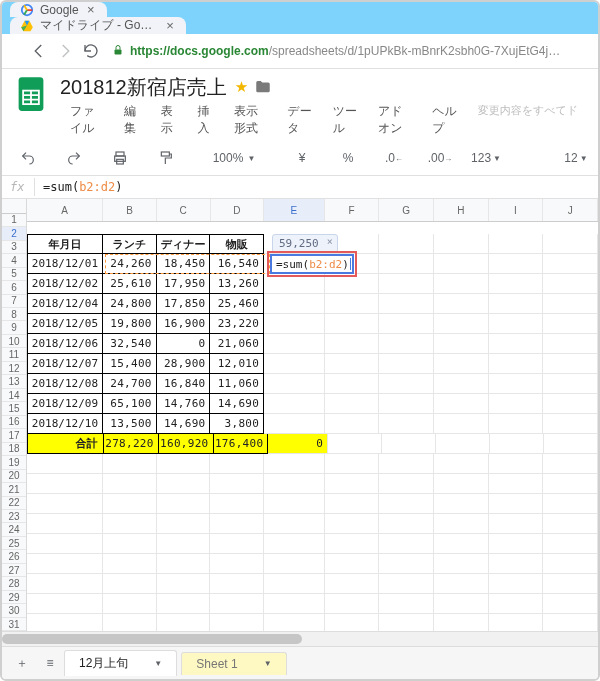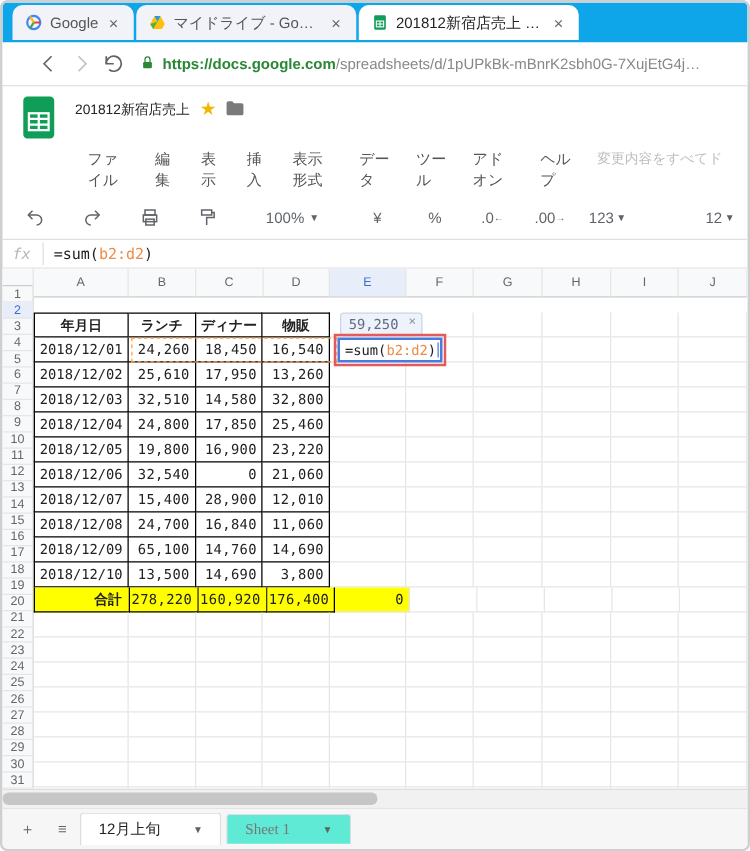--- a/index.html
+++ b/index.html
@@ -1,41 +1,41 @@
 <!DOCTYPE html>
 <html><head>
 <meta charset="utf-8">
 <style>
   html,body{margin:0;padding:0;font-family:Arial,"Meiryo","Hiragino Kaku Gothic Pro",sans-serif;font-size:12px;color:#222;background:#fff;}
   .root{width:600px;height:681px;border:2px solid #cfcfcf;border-radius:6px;box-sizing:border-box;overflow:hidden;display:flex;flex-direction:column;}
   
-  .tabbar{display:flex;height:32px;background:#0ea5e9;align-items:center;padding-left:8px;}
+  .tabbar{display:flex;height:32px;background:#7dd3fc;align-items:flex-start;padding-left:8px;flex-direction:column;}
   .tabbar .tab{display:flex;align-items:center;height:28px;padding:0 10px;border-top-left-radius:8px;border-top-right-radius:8px;font-size:12px;color:#555;background:#f1f3f8;margin-right:2px;min-width:0;}
   .tabbar .tab.active{background:#fff;color:#222;}
   .tabbar .tab .favicon{width:14px;height:14px;margin-right:6px;display:flex;align-items:center;justify-content:center;}
   .tabbar .tab .favicon svg{width:14px;height:14px;}
   .tabbar .tab .tlabel{max-width:118px;white-space:nowrap;overflow:hidden;text-overflow:ellipsis;}
   .tabbar .tab .tx{margin-left:6px;color:#666;font-size:13px;width:12px;text-align:center;}
   .addr{display:flex;align-items:center;height:34px;background:#fff;border-bottom:1px solid #e0e0e0;padding:0 24px;}
   .iconbtn{width:26px;height:26px;display:flex;align-items:center;justify-content:center;color:#5f6368;border-radius:50%;}
   .iconbtn svg{width:18px;height:18px;stroke:#5f6368;fill:none;stroke-width:1.8;}
   .iconbtn.disabled{opacity:.4}
   .urlbox{flex:1;display:flex;align-items:center;height:26px;border-radius:13px;background:#fff;padding:0 8px;color:#6e6e6e;font-size:12px;white-space:nowrap;overflow:hidden;}
   .urlbox .lock{margin-right:6px;color:#2a8735;}
   .urlbox .host{color:#2a8735;font-weight:600;}
   .urlbox .rest{color:#888;overflow:hidden;text-overflow:ellipsis;}
   
   .sheetshdr{display:flex;padding:6px 10px 0 14px;align-items:flex-start;}
   .docicon{width:30px;height:38px;margin-right:14px;display:flex;align-items:center;justify-content:center;}
   .docicon svg{width:28px;height:36px;}
   .doctitlewrap{display:flex;align-items:center;height:24px;}
-  .doctitle{font-size:11px;color:#222;margin-right:8px;}
+  .doctitle{font-size:20px;color:#222;margin-right:8px;}
   .star{color:#f2b700;font-size:15px;margin-right:6px;}
   .folder{width:18px;height:18px;color:#7a7a7a;}
-  .menus{display:flex;gap:0px;margin-top:16px;color:#555;font-size:12px;}
+  .menus{display:flex;gap:0px;margin-top:0;color:#555;font-size:12px;}
   .menus span{padding:4px 10px;}
   .chgnote{margin-left:auto;color:#bdbdbd;font-size:11px;white-space:nowrap;padding-top:6px;}
   
   .tbar{display:flex;align-items:center;height:34px;padding:0 10px;border-bottom:1px solid #e0e0e0;gap:14px;}
   .tbtn{min-width:24px;height:26px;display:flex;align-items:center;justify-content:center;color:#5f6368;font-size:12px;padding:0 4px;}
   .tbtn svg{width:16px;height:16px;stroke:#5f6368;fill:none;stroke-width:1.8;}
   .sep{width:1px;height:20px;background:#e0e0e0;margin:0 4px;}
   .zoom{color:#5f6368;display:flex;align-items:center;}
   .zoom .z{margin-right:2px;}
   .tri{font-size:8px;color:#5f6368;margin-left:2px;}
@@ -93,21 +93,21 @@
   .tooltip .xclose{position:absolute;right:4px;top:1px;color:#8a93a6;font-size:10px;}
   .editing{position:absolute;display:flex;align-items:center;background:#fff;border:2px solid #4a7ae0;outline:2px solid #e45959;outline-offset:1px;padding:0 4px;font-family:Consolas,monospace;font-size:11px;}
   .editing .cellref{color:#ee8b46;}
   .editing .caret{border-right:1.5px solid #4a7ae0;height:12px;margin-left:1px;}
   
   .hscroll{height:14px;background:#f1f1f1;border-top:1px solid #ddd;position:relative;}
   .hscroll .thumb{position:absolute;left:0;top:2px;height:10px;width:300px;background:#c6c6c6;border-radius:5px;}
   .sheettabs{height:32px;display:flex;align-items:center;padding:0 6px;background:#f6f6f6;border-top:1px solid #ddd;}
   .sheettabs .sbtn{width:28px;height:24px;display:flex;align-items:center;justify-content:center;color:#5f6368;}
   .sheettabs .stab{padding:4px 14px;border:1px solid #ddd;border-bottom:none;border-top-left-radius:3px;border-top-right-radius:3px;margin-right:4px;background:#fff;display:flex;align-items:center;font-size:12px;gap:20px;}
-  .sheettabs .stab.inactive{background:#5eead4;color:#767676;font-family:Liberation Serif, serif;}
+  .sheettabs .stab.inactive{background:#fef9c3;color:#767676;}
   .sheettabs .stab .tri{margin-left:6px;}
 </style>
 </head>
 <body>
 <div class="root">
 
 <div class="tabbar">
   <div class="tab">
     <span class="favicon">
       <svg viewBox="0 0 24 24">
@@ -366,32 +366,20 @@
             <div class="cell c-C bordered num">17,950</div>
             <div class="cell c-D bordered num">13,260</div>
             <div class="cell c-E"></div>
             <div class="cell c-F"></div>
             <div class="cell c-G"></div>
             <div class="cell c-H"></div>
             <div class="cell c-I"></div>
             <div class="cell c-J"></div>
           </div>
           <div class="row">
-            <div class="cell c-A bordered bleft datecell">2018/12/03</div>
-            <div class="cell c-B bordered num">32,510</div>
-            <div class="cell c-C bordered num">14,580</div>
-            <div class="cell c-D bordered num">32,800</div>
-            <div class="cell c-E"></div>
-            <div class="cell c-F"></div>
-            <div class="cell c-G"></div>
-            <div class="cell c-H"></div>
-            <div class="cell c-I"></div>
-            <div class="cell c-J"></div>
-          </div>
-          <div class="row">
             <div class="cell c-A bordered bleft datecell">2018/12/04</div>
             <div class="cell c-B bordered num">24,800</div>
             <div class="cell c-C bordered num">17,850</div>
             <div class="cell c-D bordered num">25,460</div>
             <div class="cell c-E"></div>
             <div class="cell c-F"></div>
             <div class="cell c-G"></div>
             <div class="cell c-H"></div>
             <div class="cell c-I"></div>
             <div class="cell c-J"></div>

